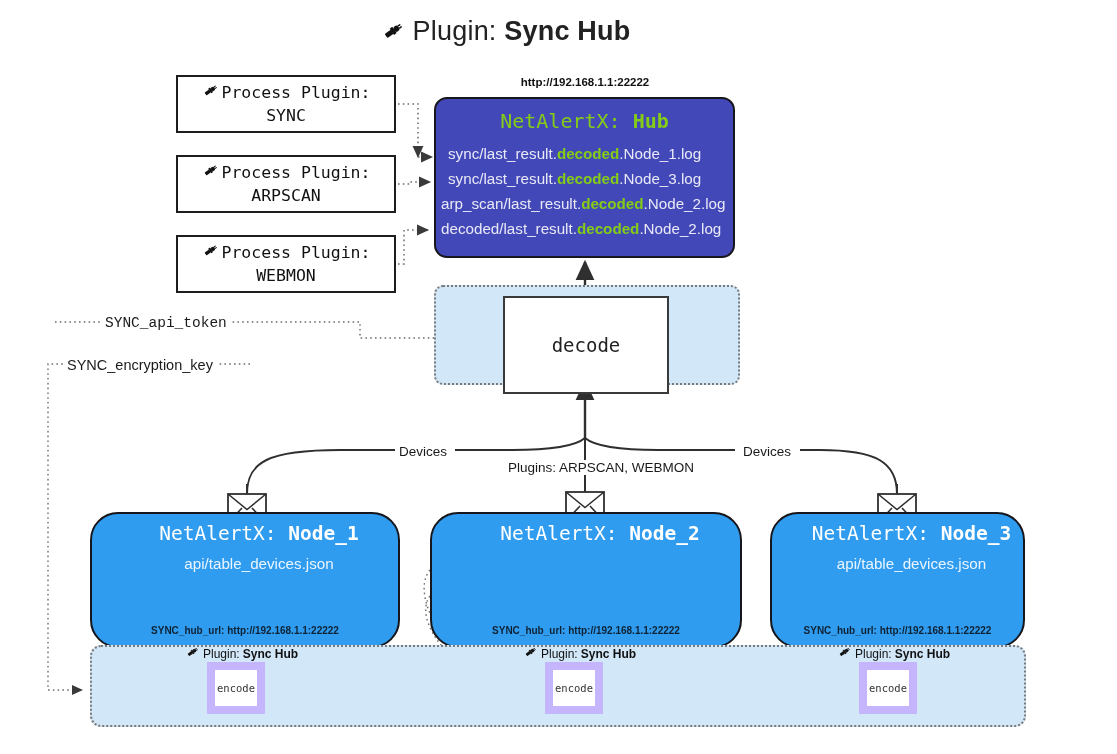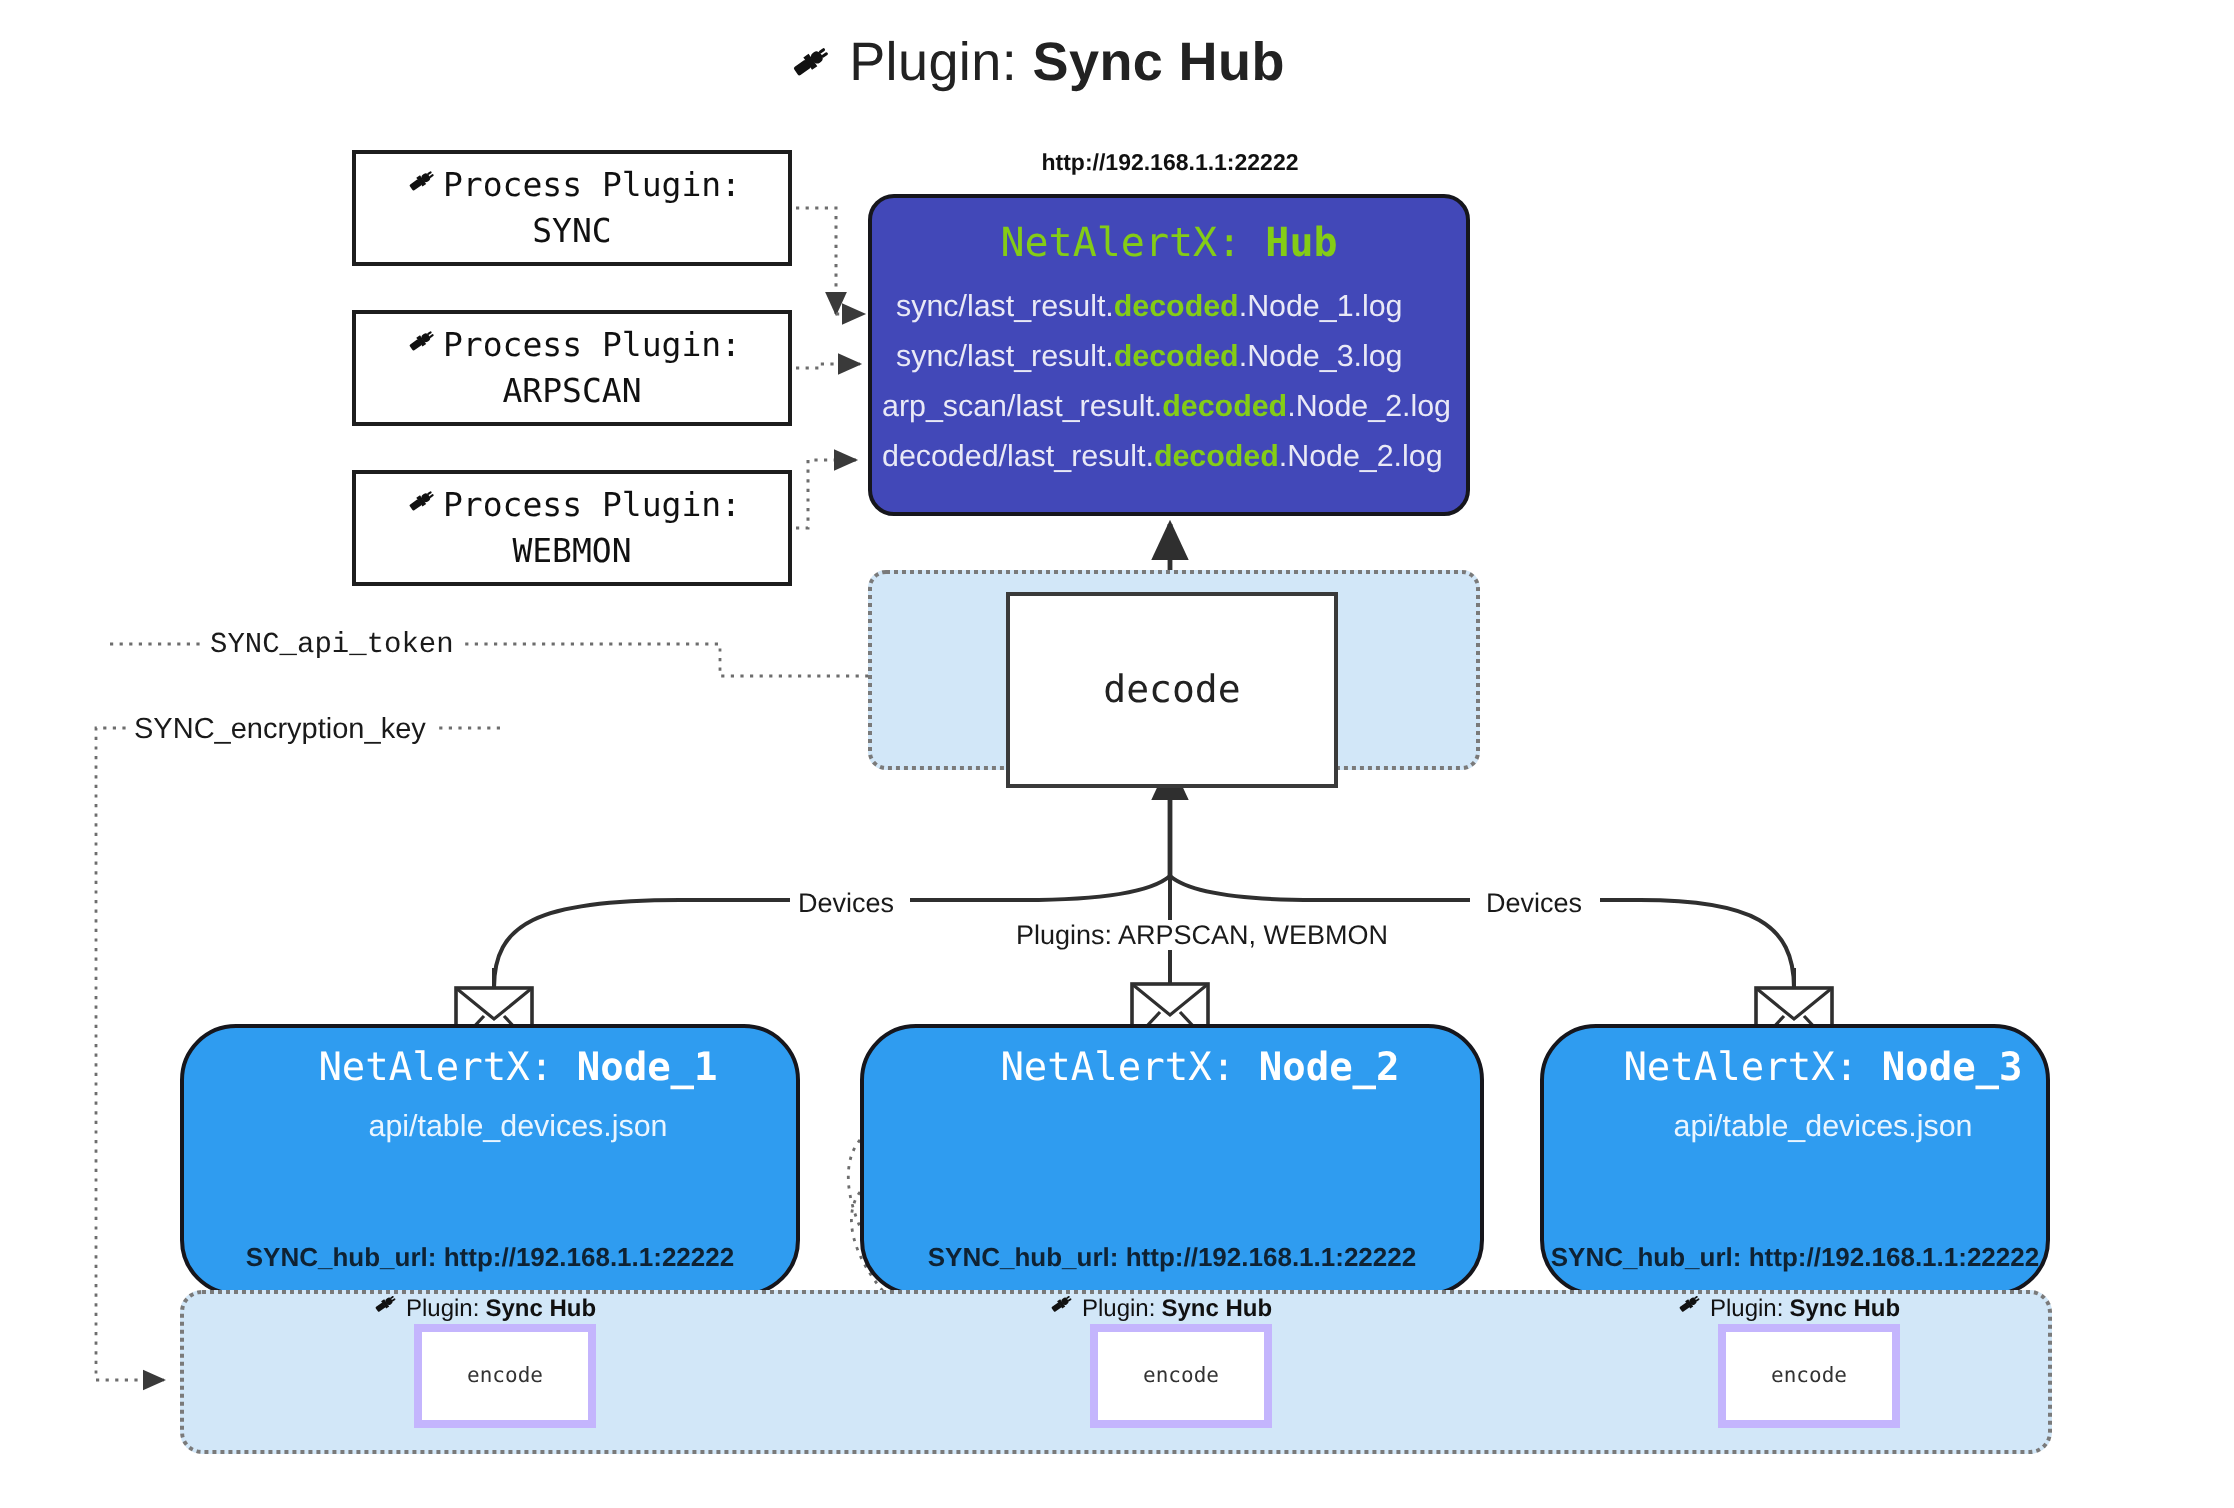--- a/index.html
+++ b/index.html
@@ -4,21 +4,21 @@
 <style>
   html,body{margin:0;padding:0;background:#ffffff;}
   body{width:1117px;height:754px;overflow:hidden;
        font-family:"Liberation Sans", sans-serif;color:#111;}
   #stage{position:relative;width:1117px;height:754px;}
   svg#wires{position:absolute;left:0;top:0;width:1117px;height:754px;pointer-events:none;}
 
   .abs{position:absolute;box-sizing:border-box;}
 
   
-  #title{left:12px;top:16px;width:1010px;text-align:center;font-size:27px;color:#222;
+  #title{left:0;top:16px;width:1010px;text-align:center;font-size:27px;color:#222;
          letter-spacing:.2px;white-space:nowrap;}
   #title .plug{display:inline-block;vertical-align:-3px;margin-right:7px;}
   #title .t-light{font-weight:400;}
   #title .t-bold{font-weight:700;}
 
   
   .pbox{width:220px;height:58px;background:#fff;border:2px solid #1d1d1d;
         font-family:"DejaVu Sans Mono","Liberation Mono",monospace;
         font-size:16.5px;line-height:1.32;color:#111;
         display:flex;flex-direction:column;align-items:center;justify-content:center;}
@@ -65,29 +65,29 @@
   
   .node{height:136px;background:#2f9cf0;border:2px solid #16161c;border-radius:28px;
         overflow:hidden;padding-left:28px;}
   .node .n-title{margin-top:8px;text-align:center;color:#ffffff;
         font-family:"DejaVu Sans Mono","Liberation Mono",monospace;font-size:19.5px;
         white-space:nowrap;}
   .node .n-title b{font-weight:700;}
   .node .n-lines{margin-top:6px;text-align:center;}
   .node .n-line{color:#eaf5ff;font-size:15.2px;line-height:26px;white-space:nowrap;}
   .node .n-url{position:absolute;left:0;width:100%;bottom:10px;text-align:center;
-        color:#0f2233;font-size:13px;font-weight:700;white-space:nowrap;}
+        color:#0f2233;font-size:10px;font-weight:700;white-space:nowrap;}
   #node1{left:90px;top:512px;width:310px;}
   #node2{left:430px;top:512px;width:312px;}
   #node3{left:770px;top:512px;width:255px;}
 
   
   #botwrap{left:90px;top:645px;width:936px;height:82px;background:#d2e7f8;
            border:2px dotted #7a7a7a;border-radius:11px;}
-  .enc{width:91px;height:52px;background:#fff;border:4px solid #c4b5fd;
+  .enc{width:58px;height:52px;background:#fff;border:8px solid #c4b5fd;
        display:flex;align-items:center;justify-content:center;
        font-family:"DejaVu Sans Mono","Liberation Mono",monospace;font-size:10.5px;color:#333;}
   #enc1{left:207px;top:662px;}
   #enc2{left:545px;top:662px;}
   #enc3{left:859px;top:662px;}
   .enclbl{font-size:12px;color:#111;white-space:nowrap;display:flex;align-items:center;}
   .enclbl b{font-weight:700;margin-left:3px;}
   .enclbl .plug{display:inline-block;margin-right:3px;vertical-align:-2px;}
   #enclbl1{left:185px;top:645px;}
   #enclbl2{left:523px;top:645px;}

